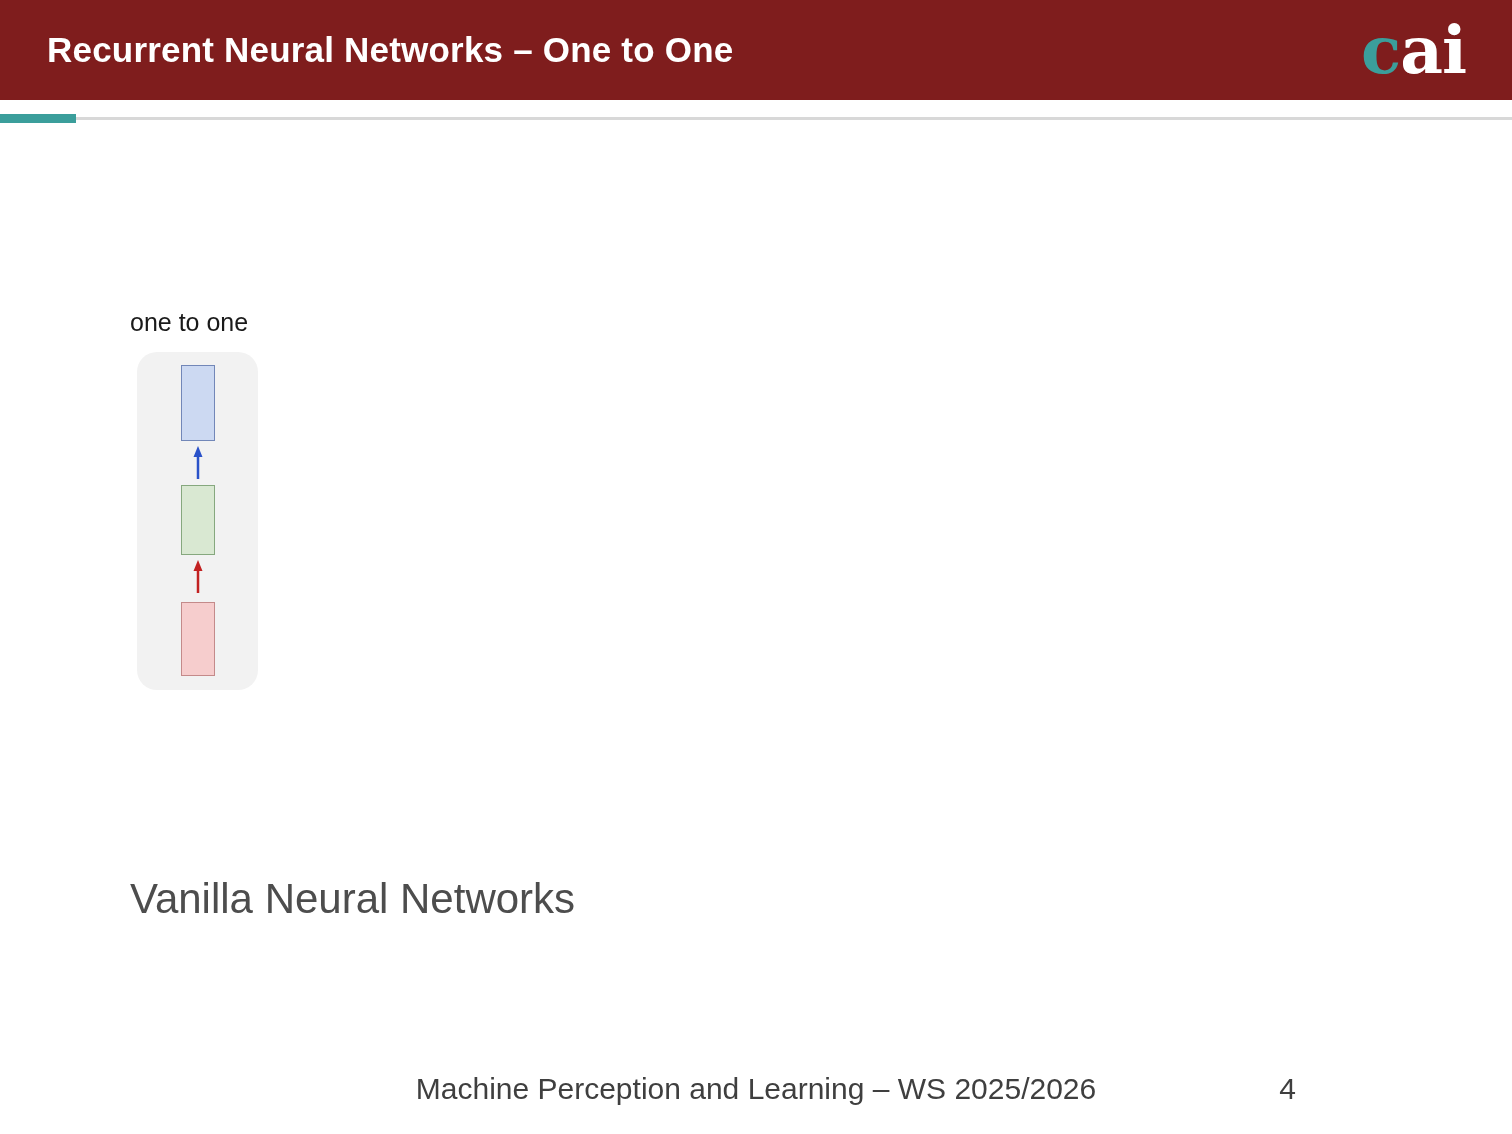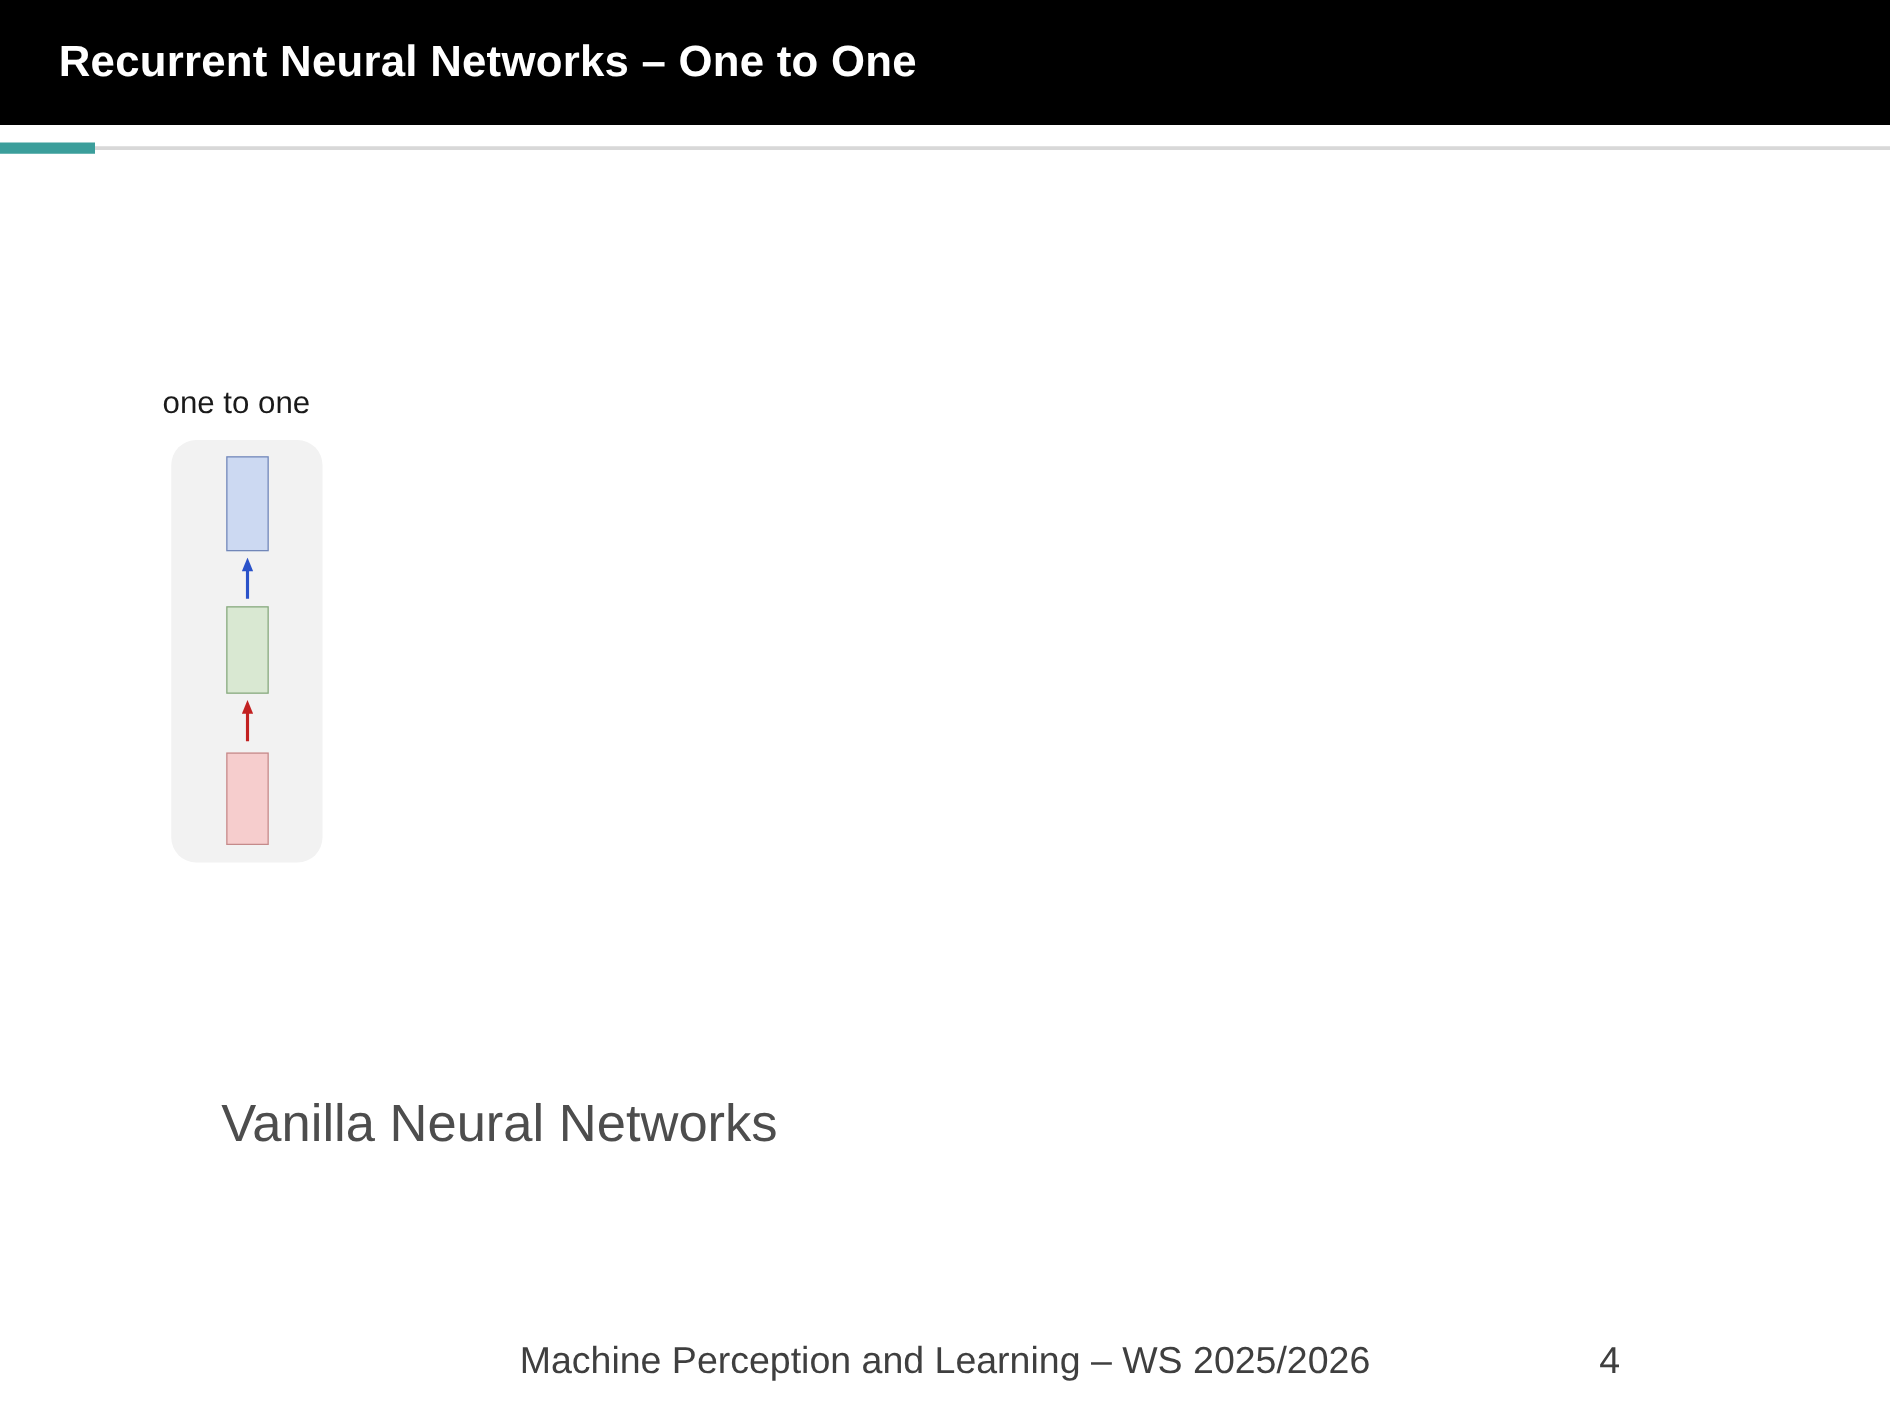--- a/index.html
+++ b/index.html
@@ -124,22 +124,23 @@
     top: 0;
     font-size: 30px;
     color: #3f3f3f;
   }
 </style>
 </head>
 <body>
 
 <div class="slide">
 
-  <header class="header" style="background-color: #000000;">
+  <header class="header" style="background-color: #7f1d1d;">
     <h1 class="title" style="color: rgb(255, 255, 255);">Recurrent Neural Networks – One to One</h1>
+    <div class="logo"><span class="logo-c" style="color: rgb(59, 158, 155);">c</span><span class="logo-ai">ai</span></div>
   </header>
 
   <div class="rule">
     <div class="rule-gray" style="background-color: rgb(216, 216, 216);"></div>
     <div class="rule-teal" style="background-color: rgb(59, 158, 155);"></div>
   </div>
 
   <div class="diagram-label">one to one</div>
 
   <section class="diagram-panel" style="background-color: rgb(242, 242, 242);">
@@ -155,20 +156,20 @@
 
     <svg class="arrow arrow-bottom" width="12" height="34" viewBox="0 0 12 34" style="color: rgb(194, 33, 33);">
       <line x1="6" y1="33" x2="6" y2="10" stroke="currentColor" stroke-width="2.5"></line>
       <polygon points="6,0 1.5,11 10.5,11" fill="currentColor"></polygon>
     </svg>
 
     <div class="box box-input" style="background-color: rgb(246, 205, 205); border-color: rgb(196, 138, 138);"></div>
 
   </section>
 
-  <div class="caption" style="color: rgb(77, 77, 77); margin-left: 47px;">Vanilla Neural Networks</div>
+  <div class="caption" style="color: rgb(77, 77, 77);">Vanilla Neural Networks</div>
 
   <footer class="footer">
     <div class="footer-text" style="color: rgb(63, 63, 63);">Machine Perception and Learning – WS 2025/2026</div>
     <div class="footer-page" style="color: rgb(63, 63, 63);">4</div>
   </footer>
 
 </div>
 
 </body></html>

